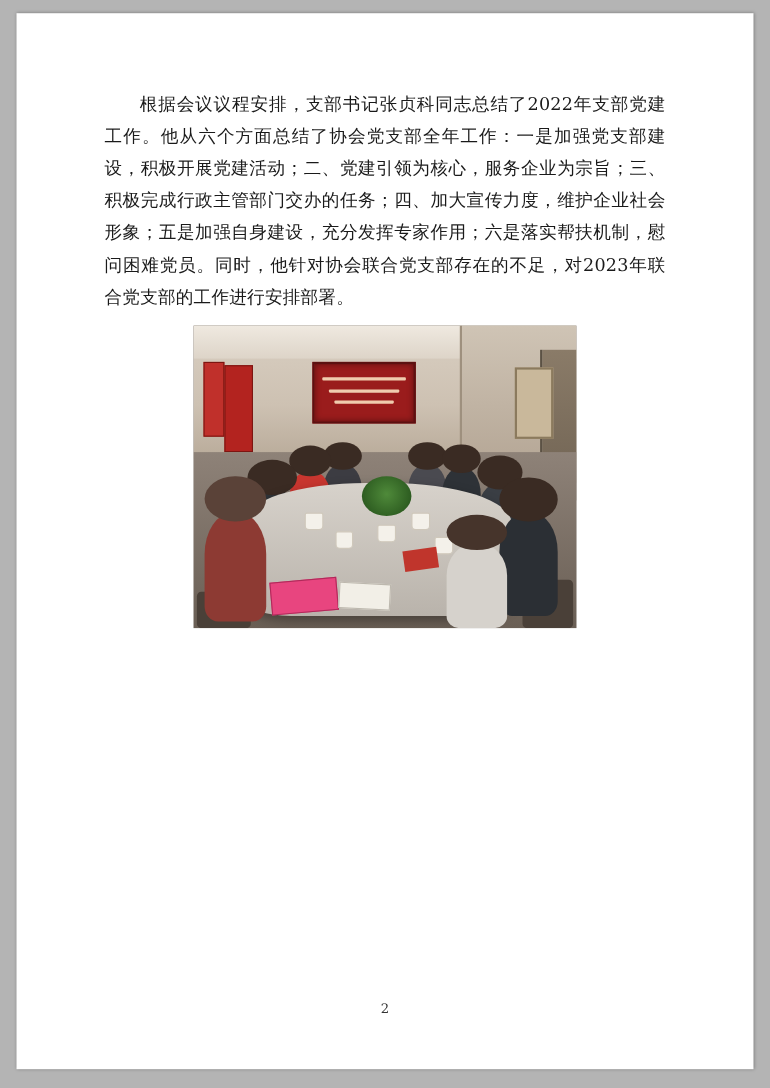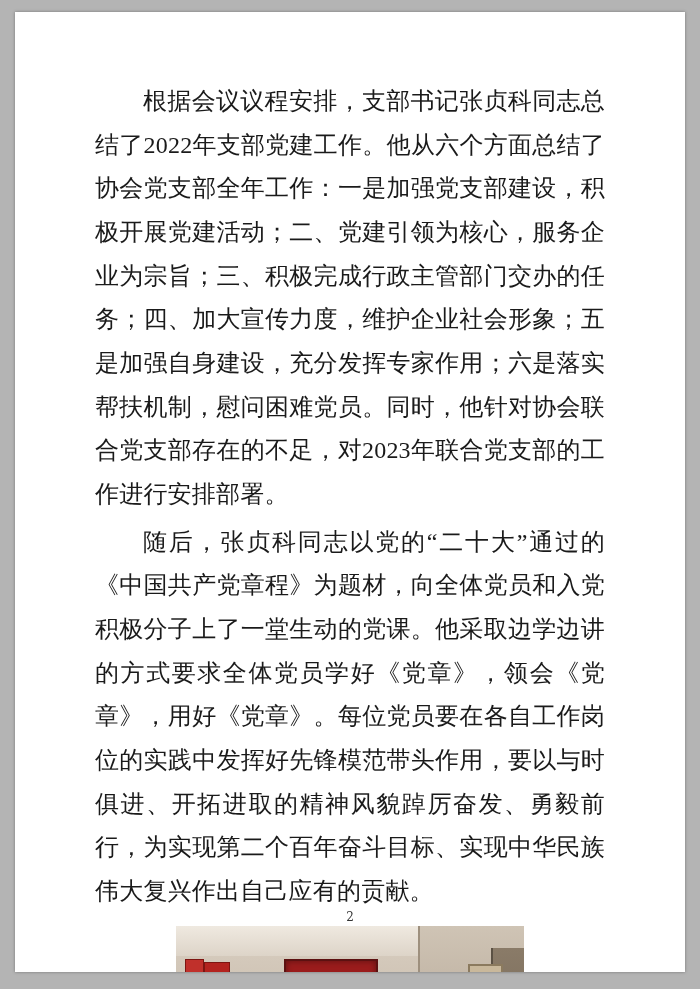--- a/index.html
+++ b/index.html
@@ -25,28 +25,27 @@
     overflow: hidden;
   }
   .content {
     position: absolute;
     left: 80px;
     top: 68px;
     width: 510px;
   }
   p.para {
     margin: 0 0 4px 0;
-    font-size: 24px;
+    font-size: 16px;
     line-height: 1.82;
     text-align: justify;
     text-justify: inter-ideograph;
     text-indent: 2em;
     color: #1a1a1a;
     letter-spacing: 0.2px;
-    font-family: Liberation Serif, serif;
   }
   .photo-wrap {
     margin: 12px 0 10px 0;
     display: flex;
     justify-content: center;
   }
   
   .photo {
     position: relative;
     width: 348px;
@@ -212,21 +211,20 @@
   }
 </style>
 </head>
 <body>
 
 <div class="page">
   <div class="content">
 
     <p class="para">根据会议议程安排，支部书记张贞科同志总结了2022年支部党建工作。他从六个方面总结了协会党支部全年工作：一是加强党支部建设，积极开展党建活动；二、党建引领为核心，服务企业为宗旨；三、积极完成行政主管部门交办的任务；四、加大宣传力度，维护企业社会形象；五是加强自身建设，充分发挥专家作用；六是落实帮扶机制，慰问困难党员。同时，他针对协会联合党支部存在的不足，对2023年联合党支部的工作进行安排部署。</p>
 
-    <p class="para">随后，张贞科同志以党的“二十大”通过的《中国共产党章程》为题材，向全体党员和入党积极分子上了一堂生动的党课。他采取边学边讲的方式要求全体党员学好《党章》，领会《党章》，用好《党章》。每位党员要在各自工作岗位的实践中发挥好先锋模范带头作用，要以与时俱进、开拓进取的精神风貌踔厉奋发、勇毅前行，为实现第二个百年奋斗目标、实现中华民族伟大复兴作出自己应有的贡献。</p>
 
     <div class="photo-wrap">
       <div class="photo">
         <div class="ph-wall"></div>
         <div class="ph-ceiling"></div>
         <div class="ph-wall-right"></div>
         <div class="ph-door"></div>
         <div class="ph-banner2"></div>
         <div class="ph-banner"></div>
         <div class="ph-screen">

